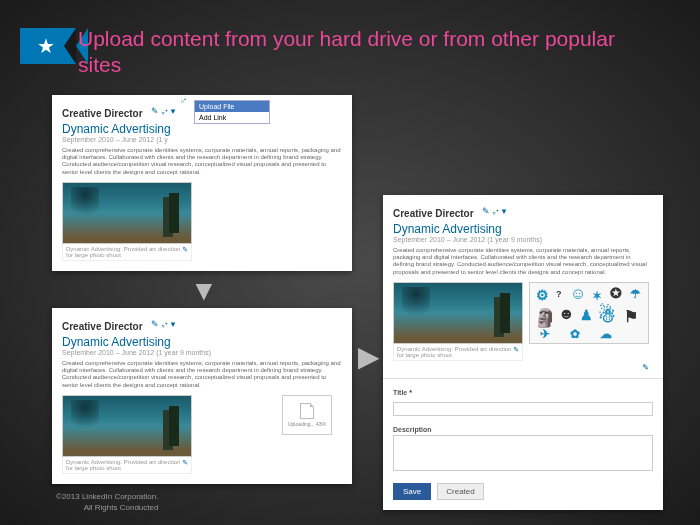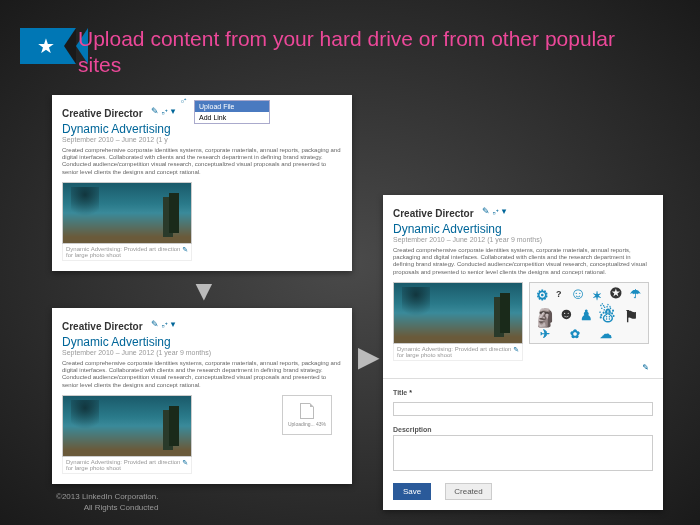--- a/index.html
+++ b/index.html
@@ -75,21 +75,21 @@
   .doodles {
     width: 120px; height: 62px; border:1px solid #ccc;
     background: #f8f8f8; position:relative; overflow:hidden;
   }
   .doodles span { position:absolute; color:#1a8cc0; font-weight:bold; }
   .form-sec { margin-top:10px; }
   .lbl { font-size:7px; color:#555; font-weight:bold; margin-bottom:2px; display:block; }
   .req { color:#333; }
   .tinput { width:100%; height:14px; border:1px solid #ccc; font-size:7px; padding:1px 3px; }
   .tarea { width:100%; height:36px; border:1px solid #ccc; font-size:7px; padding:3px; resize:none; }
-  .btns { margin-top:8px; display:flex; gap:14px; }
+  .btns { margin-top:8px; display:flex; gap:6px; }
   .btn-save { background:#2a5a9a; color:#fff; border:none; font-size:8px; padding:4px 10px; cursor:pointer; }
   .btn-cancel { background:#eee; color:#555; border:1px solid #ccc; font-size:8px; padding:3px 8px; cursor:pointer; }
   .arrow { position:absolute; color:#bbb; font-size:28px; }
   .arr-down { top: 275px; left: 190px; }
   .arr-right { top: 340px; left: 358px; }
   .footer { position:absolute; bottom:12px; left:56px; color:#999; font-size:8px; line-height:1.3;text-align:right; }
   hr.sep { border:none; border-top:1px solid #ddd; margin:6px -10px; }
 </style>
 </head>
 <body>

